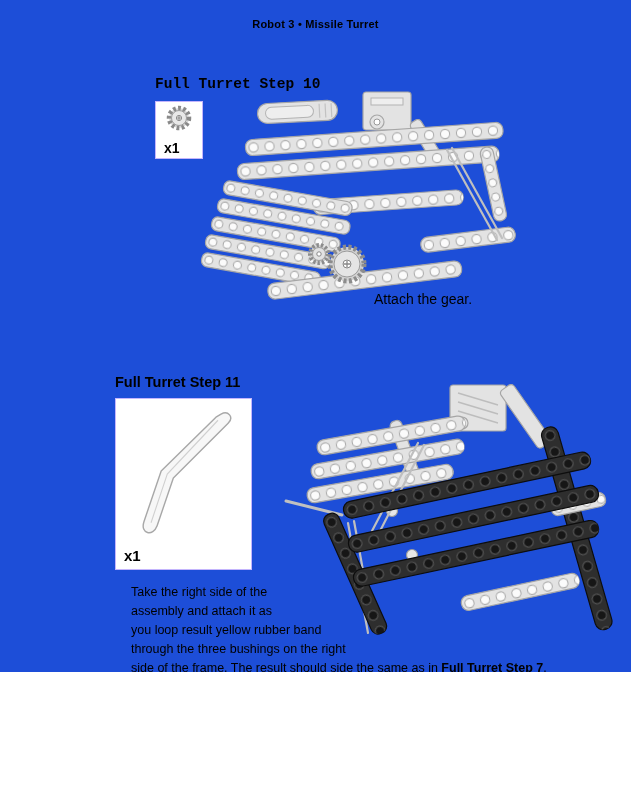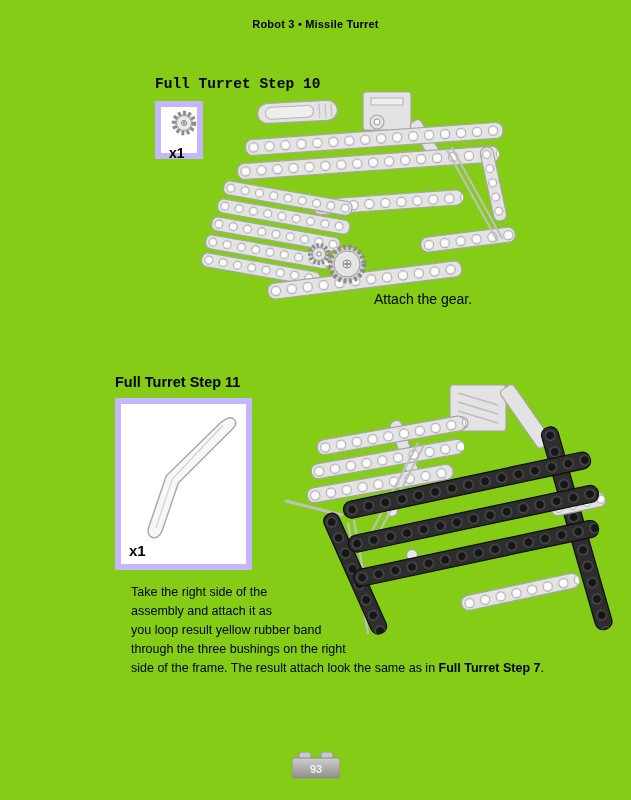--- a/index.html
+++ b/index.html
@@ -1,27 +1,27 @@
 <!DOCTYPE html>
 <html><head>
 <meta charset="utf-8">
 <style>
   * { margin:0; padding:0; box-sizing:border-box; }
   html,body { background:#ffffff; }
-  .page { position:relative; width:631px; height:800px; background:#84cc16;
+  .page { position:relative; width:631px; height:672px; background:#1d4ed8;
           font-family:"Liberation Sans", sans-serif; color:#000; overflow:hidden; }
 
   .header { position:absolute; top:18px; left:0; width:100%; text-align:center;
             font-size:11px; font-weight:bold; letter-spacing:.2px; }
 
   .step-title { position:absolute; font-size:14.5px; font-weight:bold; }
   .title-10 { left:155px; top:76px;font-family:Liberation Mono, monospace; }
   .title-11 { left:115px; top:374px; }
 
-  .parts-box { position:absolute; border:6px solid #c4b5fd; background:#fff; }
+  .parts-box { position:absolute; border:1px solid #c4b5fd; background:#fff; }
   .box-10 { left:155px; top:101px; width:48px; height:58px; text-align:center; }
   .box-11 { left:115px; top:398px; width:137px; height:172px; }
 
   .count { font-weight:bold; font-size:14px; text-align:left; padding-left:8px; }
   .count-11 { position:absolute; left:8px; bottom:5px; font-size:15px; font-weight:bold; }
 
   .illus { position:absolute; }
   .illus-10 { left:195px; top:88px; width:330px; height:245px; }
   .illus-11 { left:250px; top:383px; width:370px; height:275px; }
 
@@ -243,21 +243,21 @@
         </g>
     </svg>
   </div>
 
   <div class="body-text">
     <div>Take the right side of the</div>
     <div>assembly and attach it as</div>
     <div>you loop result yellow rubber band</div>
     <div>through the three bushings on the right</div>
     <div>
-      <span>side of the frame. The result attach look the same as in </span><b>Full Turret Step 7</b><span>.</span>
+      <span>side of the frame. The result should side the same as in </span><b>Full Turret Step 7</b><span>.</span>
     </div>
   </div>
 
   <div class="footer-brick">
     <svg width="48" height="28" viewBox="0 0 48 28">
       <rect x="7" y="0" width="12" height="7" rx="2" fill="#c8c8c8" stroke="#929292" stroke-width="1"></rect>
       <rect x="29" y="0" width="12" height="7" rx="2" fill="#c8c8c8" stroke="#929292" stroke-width="1"></rect>
       <rect x="0" y="6" width="48" height="20" rx="2" fill="url(#brickGrad)" stroke="#8a8a8a" stroke-width="1"></rect>
       <text x="24" y="21" text-anchor="middle" font-size="11" font-weight="bold" fill="#f2f2f2">93</text>
     </svg>

